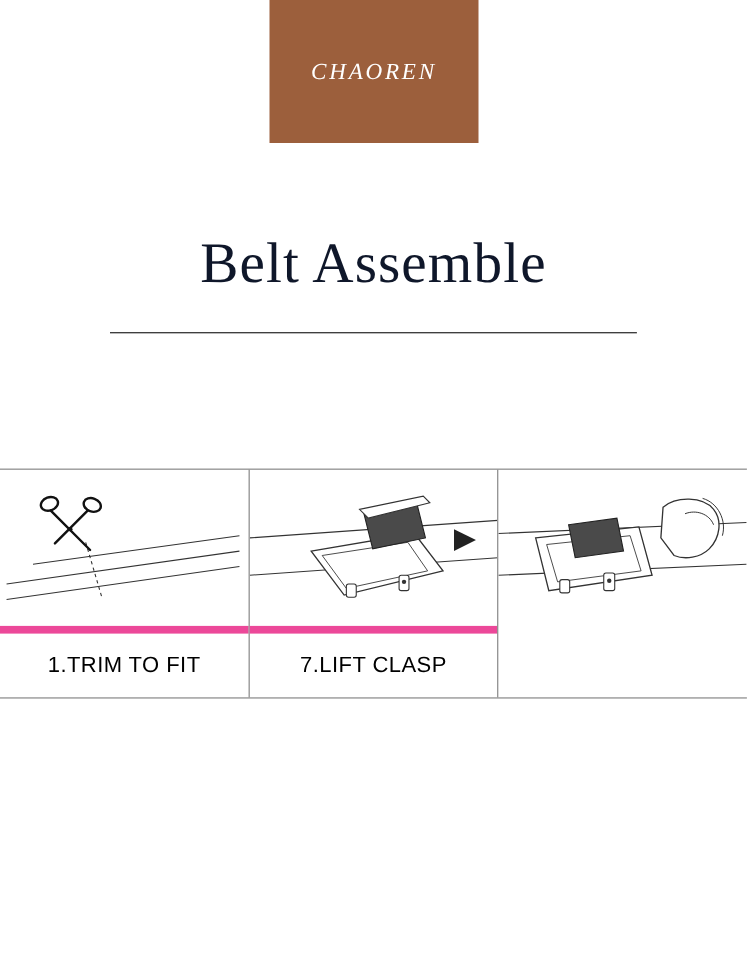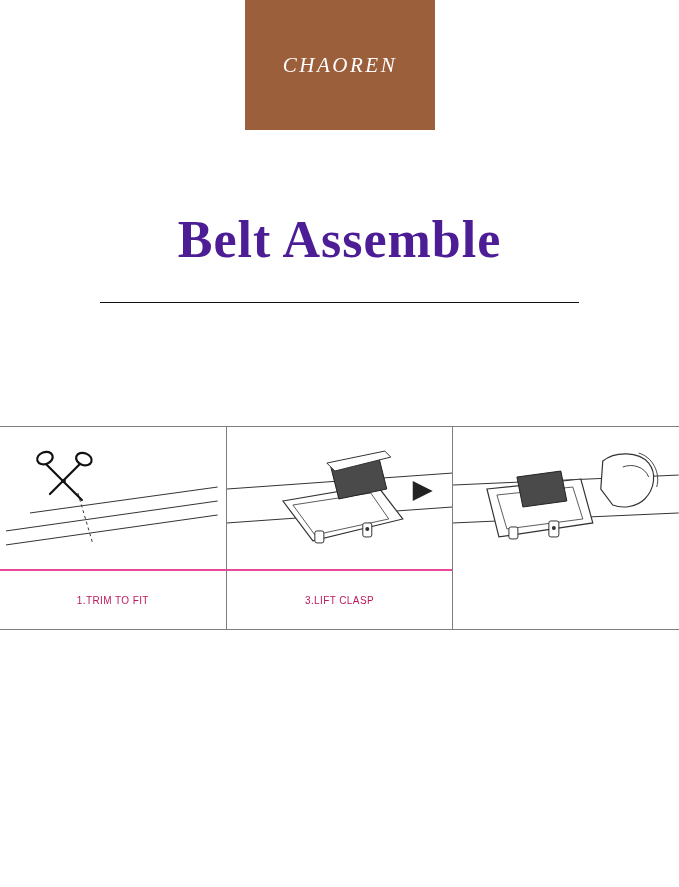--- a/index.html
+++ b/index.html
@@ -41,23 +41,23 @@
   .title-wrap {
     position: absolute;
     left: 0;
     top: 210px;
     width: 679px;
     text-align: center;
   }
   .main-title {
     font-family: "Liberation Serif", serif;
     font-size: 52px;
-    font-weight: 700;
+    font-weight: 400;
     letter-spacing: 1px;
-    color: #4c1d95;
+    color: #0f172a;
     margin: 0;
   }
   .title-rule {
     position: absolute;
     left: 100px;
     top: 302px;
     width: 479px;
     height: 1px;
     background: #111111;
   }
@@ -84,27 +84,27 @@
   .cell + .cell {
     border-left: 1px solid #7d7d7d;
   }
   .cell-art {
     height: 142px;
     position: relative;
     overflow: hidden;
   }
   .cell-label {
     height: 58px;
-    border-top: 2px solid #ec4899;
+    border-top: 7px solid #ec4899;
     display: flex;
     align-items: center;
     justify-content: center;
-    font-size: 10px;
+    font-size: 20px;
     letter-spacing: 0.4px;
-    color: #be185d;
+    color: #000000;
   }
   .row-2 .cell-art { height: 140px; }
   .row-2 .cell-label { height: 58px; }
 
   .art-svg {
     position: absolute;
     inset: 0;
     width: 100%;
     height: 100%;
   }
@@ -165,21 +165,21 @@
           <path d="M104 40 L152 30 L160 62 L112 72 Z" fill="#4a4a4a" stroke="#222" stroke-width="1"></path>
           <path d="M100 36 L158 24 L164 30 L108 44 Z" fill="#ffffff" stroke="#333" stroke-width="1"></path>
 
           <rect x="136" y="96" width="9" height="14" rx="2" fill="#fff" stroke="#333" stroke-width="1"></rect>
           <circle cx="140.5" cy="102" r="2" fill="#333"></circle>
           <rect x="88" y="104" width="9" height="12" rx="2" fill="#fff" stroke="#333" stroke-width="1"></rect>
 
           <path d="M186 54 L206 64 L186 74 Z" fill="#222"></path>
         </svg>
       </div>
-      <div class="cell-label">3.LIFT CLASP</div>
+      <div class="cell-label">7.LIFT CLASP</div>
     </div>
 
     <div class="cell">
       <div class="cell-art">
         <svg class="art-svg" viewBox="0 0 226 142">
 
           <line x1="0" y1="58" x2="226" y2="48" stroke="#333" stroke-width="1"></line>
           <line x1="0" y1="96" x2="226" y2="86" stroke="#333" stroke-width="1"></line>
 
           <path d="M34 62 L128 52 L140 96 L46 110 Z" fill="#ffffff" stroke="#333" stroke-width="1.2"></path>

